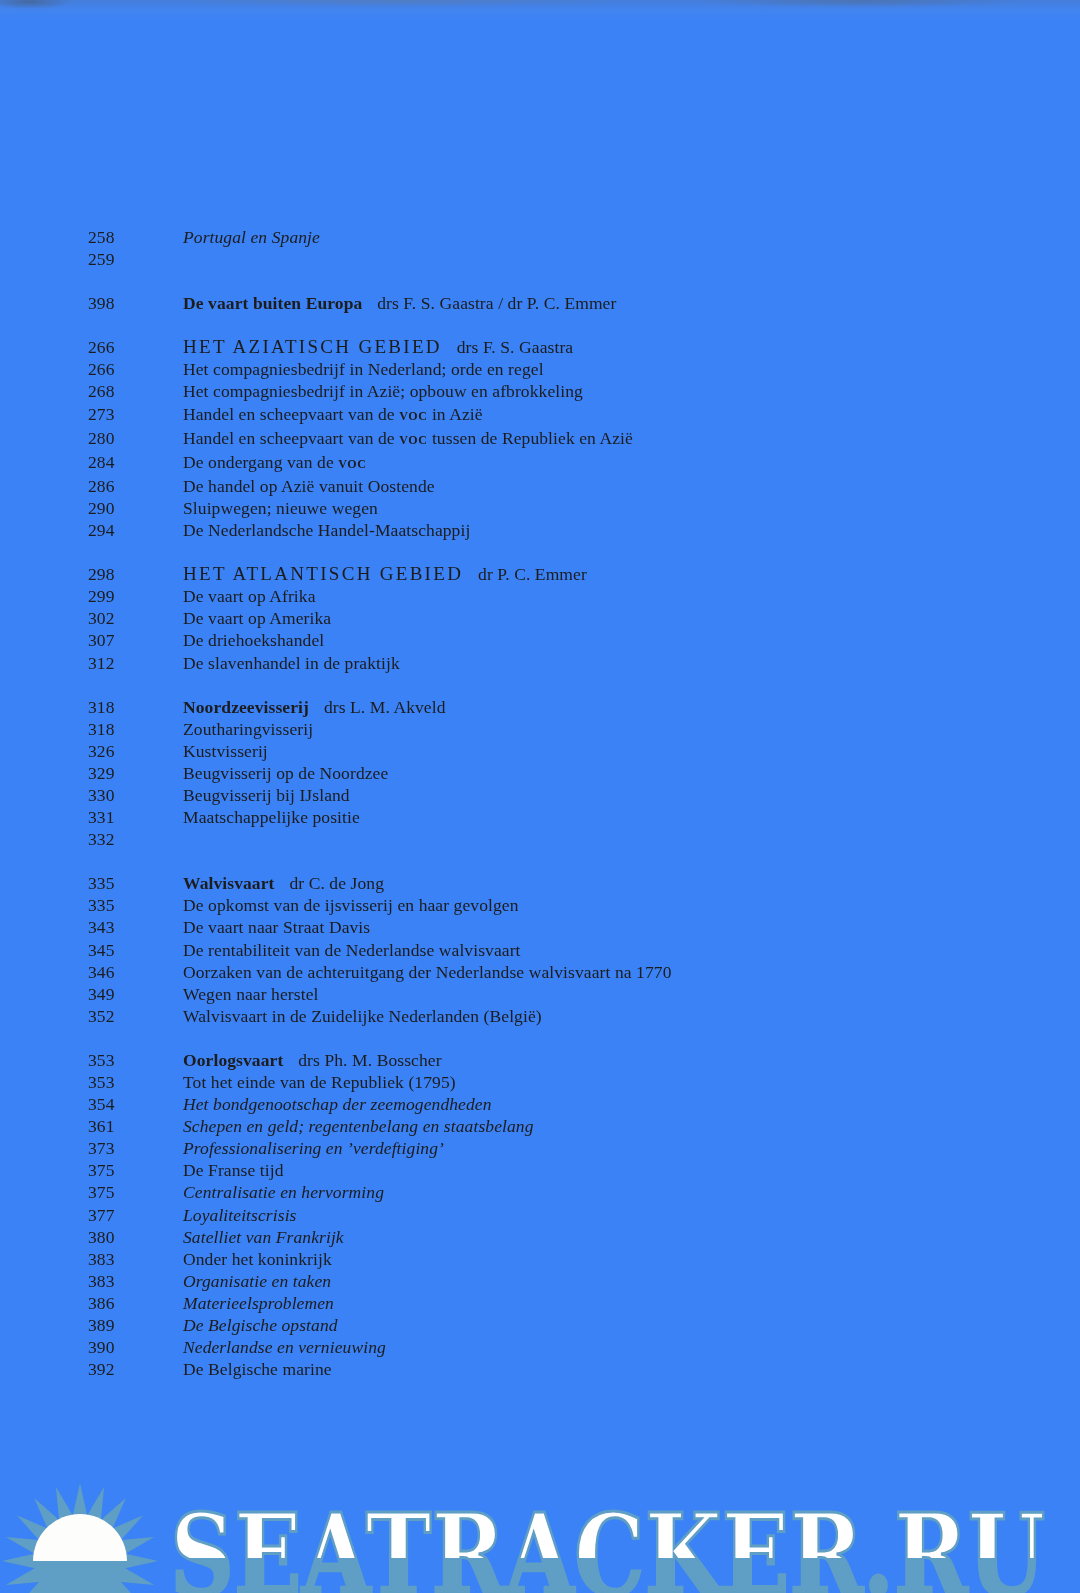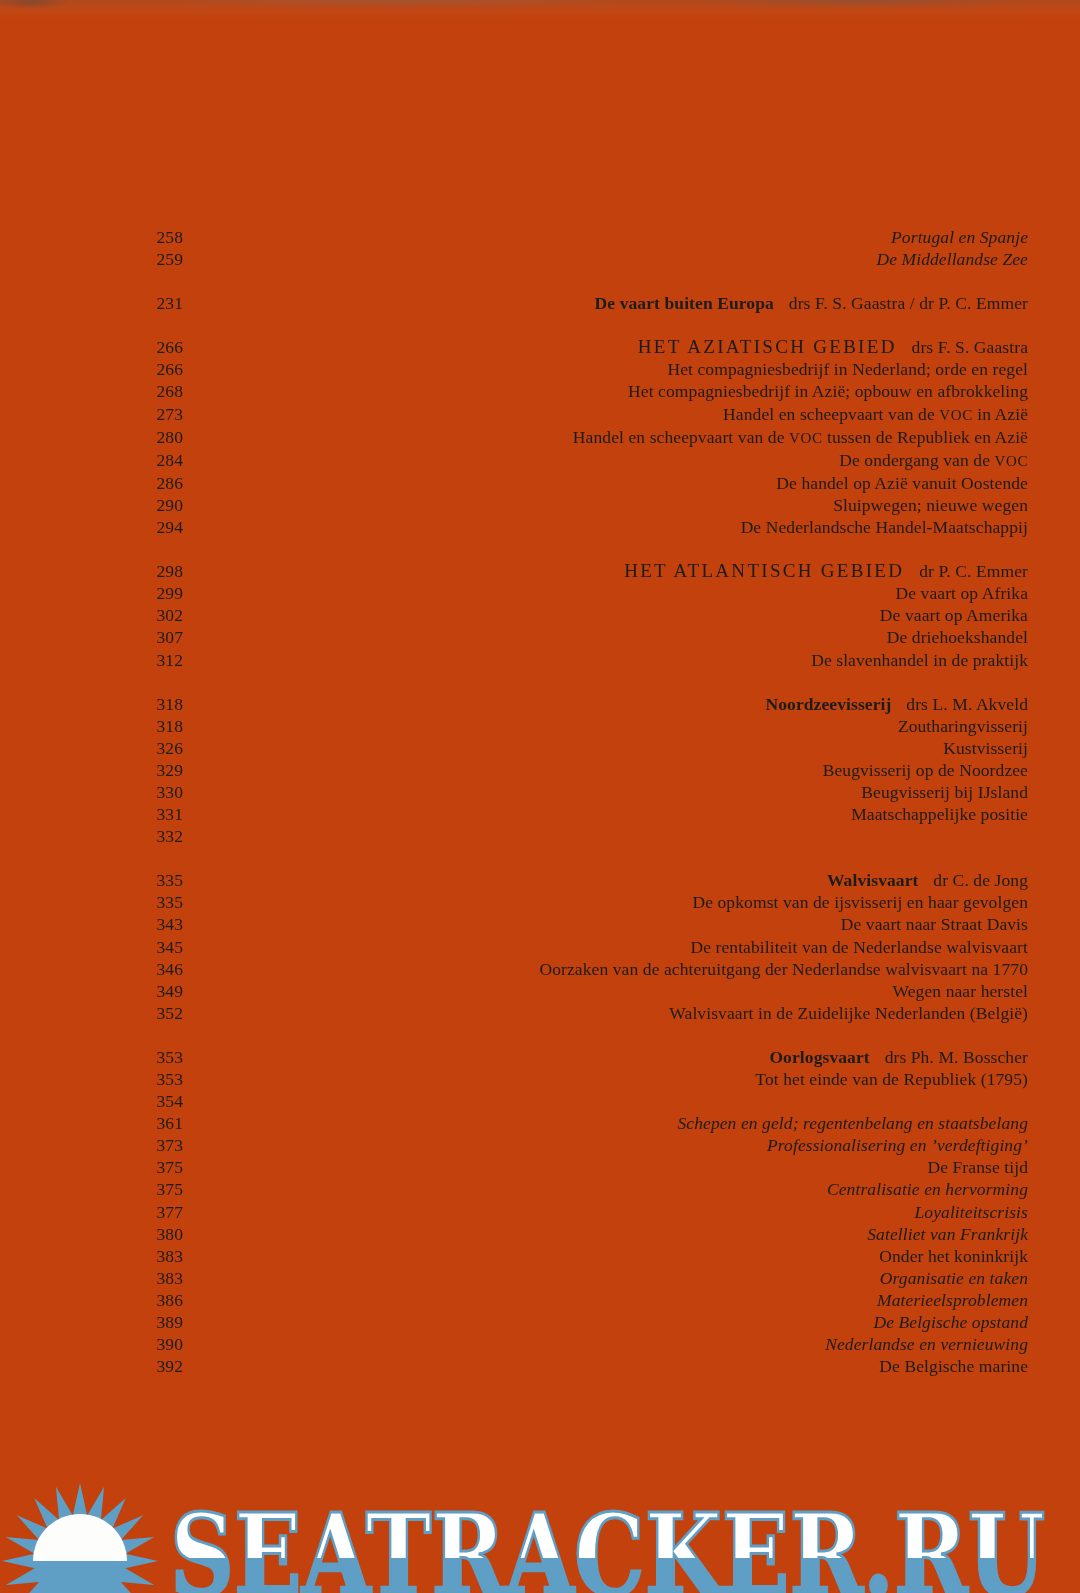--- a/index.html
+++ b/index.html
@@ -4,24 +4,23 @@
 <style>
   html,body{margin:0;padding:0;}
   body{
     width:1080px;height:1593px;
     background:#f2f2f0;
     font-family:"Liberation Serif", serif;
     position:relative;
   }
   .page{
     position:absolute;inset:0;
-    background:#c2410c;
+    background:#3b82f6;
     overflow:hidden;
     color:var(--ink,#1c1c1c);
-    text-align:right;
   }
   .top-smudge{
     position:absolute;top:0;left:0;width:100%;height:20px;
     background:
       radial-gradient(60px 10px at 30px 2px, rgba(70,70,66,0.40), rgba(70,70,66,0) 70%),
       radial-gradient(220px 9px at 860px 1px, rgba(90,90,86,0.30), rgba(90,90,86,0) 75%),
       radial-gradient(300px 8px at 400px 1px, rgba(120,120,115,0.22), rgba(120,120,115,0) 75%),
       linear-gradient(180deg, rgba(110,110,105,0.20), rgba(170,170,164,0.06) 55%, rgba(170,170,164,0) 100%);
   }
   .toc{
@@ -40,23 +39,24 @@
   }
   .toc-text{flex:1 1 auto;}
   .seg-plain{}
   .seg-italic{font-style:italic;}
   .seg-bold{font-weight:bold;}
   .seg-smallcaps{
     font-size:19px;
     letter-spacing:2.3px;
   }
   .seg-voc{
-    font-size:15px;
+    font-size:12px;
     letter-spacing:0.6px;
     text-transform:uppercase;
+    font-weight:bold;
   }
   .seg-author{margin-left:0.85em;}
   .watermark{
     position:absolute;left:0;top:1444px;width:856px;height:193px;
     pointer-events:none;
   }
   .wm-sun{position:absolute;left:-5px;top:32px;}
   .wm-word{position:absolute;left:168px;top:62px;}
 </style>
 </head>
@@ -66,26 +66,25 @@
   <div class="top-smudge"></div>
 
   <main class="toc" id="toc-root">
       <section class="toc-group">
         <div class="toc-row">
           <span class="toc-num">258</span>
           <span class="toc-text"><span class="seg-italic">Portugal en Spanje</span></span>
         </div>
         <div class="toc-row">
           <span class="toc-num">259</span>
-          <span class="toc-text"><span class="seg-italic">De Middellandse Zee</span></span>
-        </div>
-      </section>
-      <section class="toc-group">
-        <div class="toc-row">
-          <span class="toc-num">231</span>
+        </div>
+      </section>
+      <section class="toc-group">
+        <div class="toc-row">
+          <span class="toc-num">398</span>
           <span class="toc-text"><span class="seg-bold">De vaart buiten Europa</span><span class="seg-author">drs F. S. Gaastra / dr P. C. Emmer</span></span>
         </div>
       </section>
       <section class="toc-group">
         <div class="toc-row">
           <span class="toc-num">266</span>
           <span class="toc-text"><span class="seg-smallcaps">HET AZIATISCH GEBIED</span><span class="seg-author">drs F. S. Gaastra</span></span>
         </div>
         <div class="toc-row">
           <span class="toc-num">266</span>
@@ -205,20 +204,21 @@
         <div class="toc-row">
           <span class="toc-num">353</span>
           <span class="toc-text"><span class="seg-bold">Oorlogsvaart</span><span class="seg-author">drs Ph. M. Bosscher</span></span>
         </div>
         <div class="toc-row">
           <span class="toc-num">353</span>
           <span class="toc-text"><span class="seg-plain">Tot het einde van de Republiek (1795)</span></span>
         </div>
         <div class="toc-row">
           <span class="toc-num">354</span>
+          <span class="toc-text"><span class="seg-italic">Het bondgenootschap der zeemogendheden</span></span>
         </div>
         <div class="toc-row">
           <span class="toc-num">361</span>
           <span class="toc-text"><span class="seg-italic">Schepen en geld; regentenbelang en staatsbelang</span></span>
         </div>
         <div class="toc-row">
           <span class="toc-num">373</span>
           <span class="toc-text"><span class="seg-italic">Professionalisering en ’verdeftiging’</span></span>
         </div>
         <div class="toc-row">

